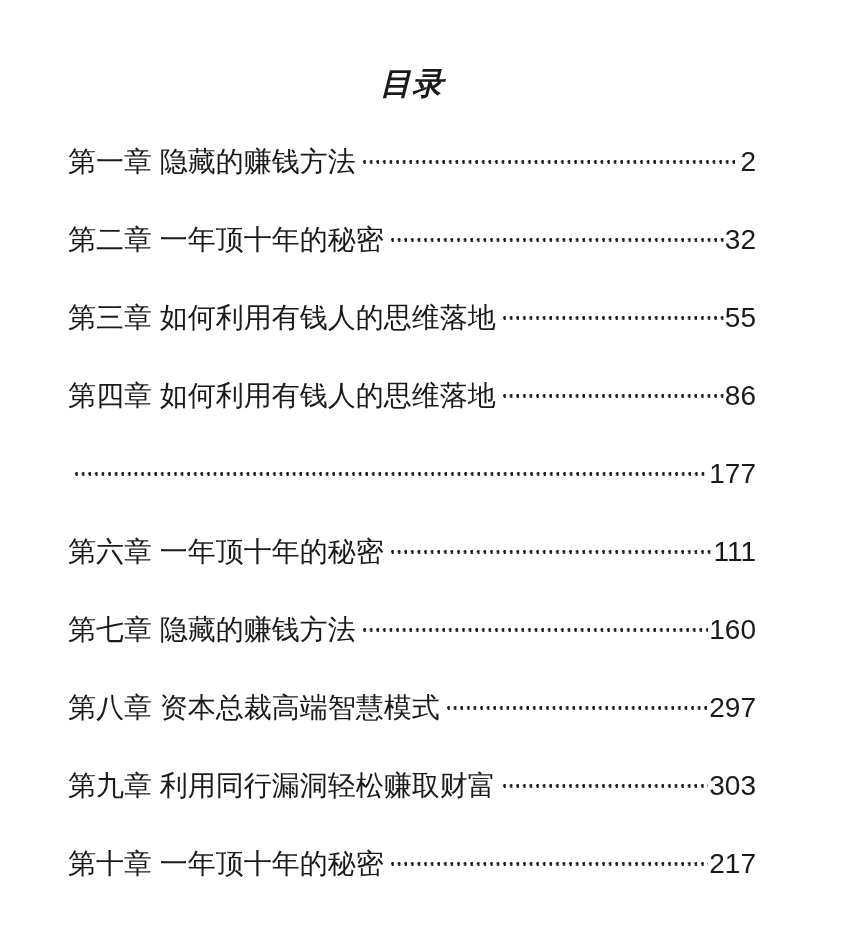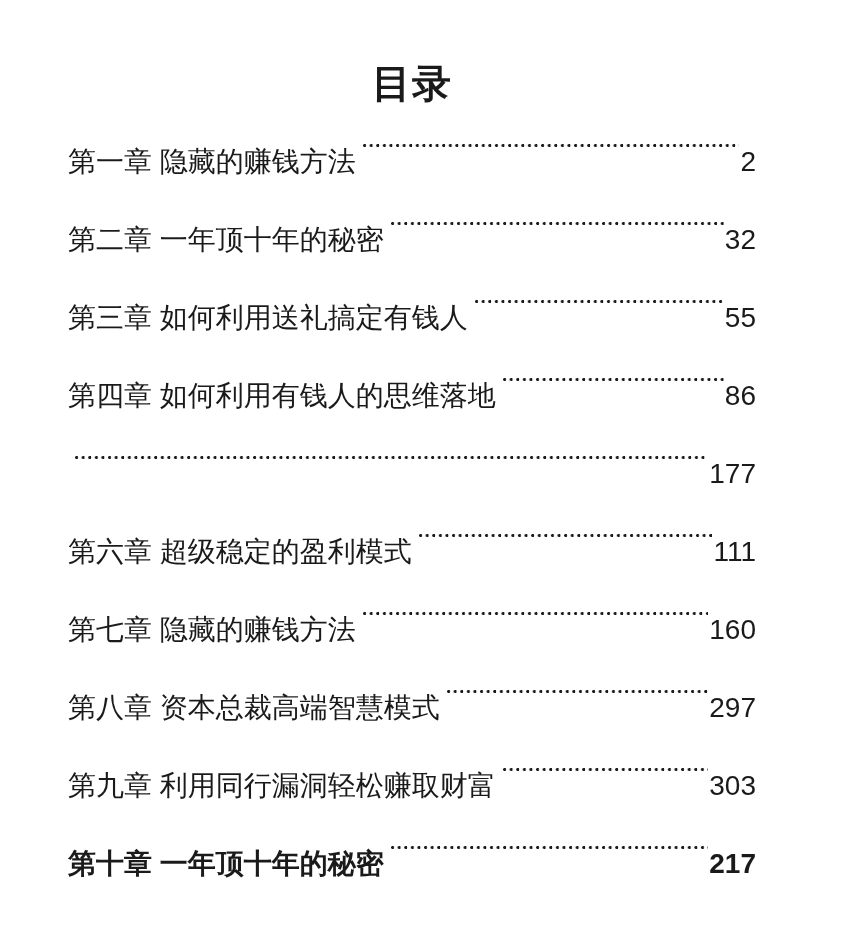--- a/index.html
+++ b/index.html
@@ -16,40 +16,40 @@
   }
   .page {
     width: 844px;
     height: 927px;
     box-sizing: border-box;
     background: #ffffff;
   }
   .doc-title {
     margin: 64px 88px 0 68px;
     text-align: center;
-    font-size: 39px;
+    font-size: 31px;
     font-weight: 700;
     line-height: 40px;
     color: #1a1a1a;
     letter-spacing: 1px;
+    font-style: italic;
   }
   .toc {
     margin: 40px 88px 0 68px;
   }
   .toc-row {
     display: flex;
-    align-items: flex-start;
+    align-items: center;
     font-size: 28px;
     line-height: 36px;
     margin-bottom: 42px;
     white-space: nowrap;
   }
   .toc-row:last-child {
     margin-bottom: 4px;
-    font-weight: bold;
   }
   .toc-label {
     flex: 0 0 auto;
     color: #1a1a1a;
   }
   .toc-leader {
     flex: 1 1 auto;
     height: 3.2px;
     margin: 0 1px 0 7px;
     background-image: radial-gradient(circle at 1.6px 1.6px, #1a1a1a 1.35px, rgba(0,0,0,0) 1.75px);
@@ -76,38 +76,38 @@
     <span class="toc-page">2</span>
   </div>
 
   <div class="toc-row">
     <span class="toc-label">第二章 一年顶十年的秘密</span>
     <span class="toc-leader"></span>
     <span class="toc-page">32</span>
   </div>
 
   <div class="toc-row">
-    <span class="toc-label">第三章 如何利用送礼搞定有钱人</span>
+    <span class="toc-label">第三章 如何利用有钱人的思维落地</span>
     <span class="toc-leader"></span>
     <span class="toc-page">55</span>
   </div>
 
   <div class="toc-row">
     <span class="toc-label">第四章 如何利用有钱人的思维落地</span>
     <span class="toc-leader"></span>
     <span class="toc-page">86</span>
   </div>
 
   <div class="toc-row">
     <span class="toc-leader"></span>
     <span class="toc-page">177</span>
   </div>
 
   <div class="toc-row">
-    <span class="toc-label">第六章 超级稳定的盈利模式</span>
+    <span class="toc-label">第六章 一年顶十年的秘密</span>
     <span class="toc-leader"></span>
     <span class="toc-page">111</span>
   </div>
 
   <div class="toc-row">
     <span class="toc-label">第七章 隐藏的赚钱方法</span>
     <span class="toc-leader"></span>
     <span class="toc-page">160</span>
   </div>
 

